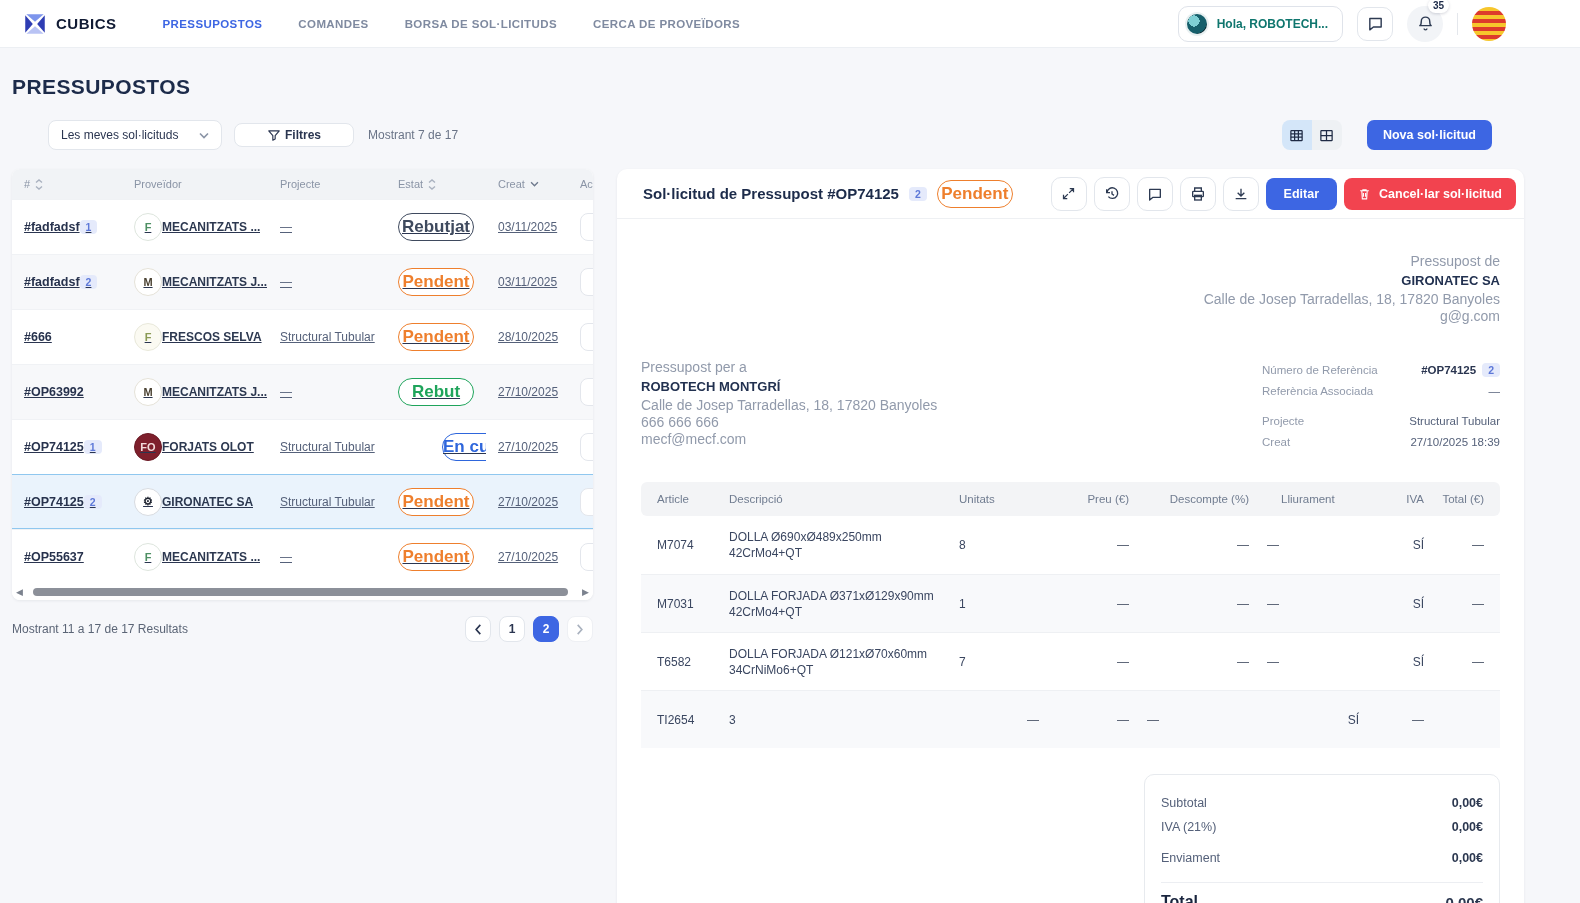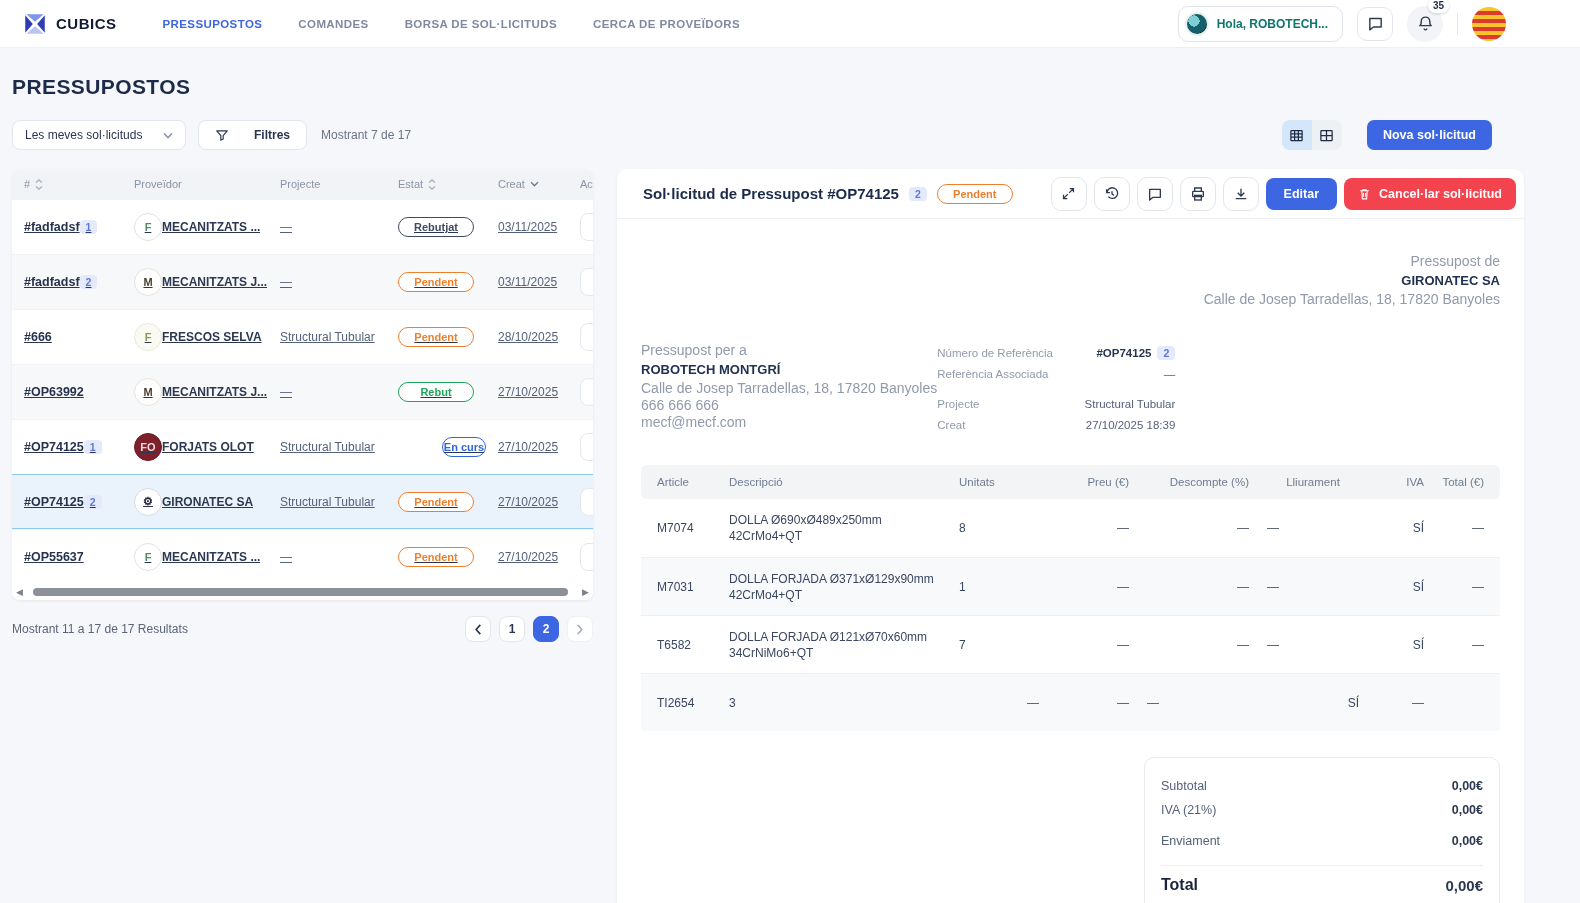--- a/index.html
+++ b/index.html
@@ -31,23 +31,23 @@
   .v-divider { width:1px; height:22px; background:#e4e7ec; }
   .flag-circle { width:34px; height:34px; border-radius:50%; cursor:pointer;
     background:repeating-linear-gradient(180deg,#f6c62c 0 4px,#dd3a2c 4px 8px); }
 
   
   .main { padding:0 88px 0 12px; }
   .page-title { margin-top:27px; font-size:21px; font-weight:bold; color:#1c2b4a; letter-spacing:.4px; }
   .controls { margin-top:21px; display:flex; align-items:center; }
   .select-box { width:174px; height:30px; background:#fff; border:1px solid #e2e6ec; border-radius:8px;
     display:flex; align-items:center; justify-content:space-between; padding:0 12px;
-    font-size:12px; color:#2a3550; cursor:pointer; }
-  .btn-ghost { height:30px; margin-left:12px; background:#fff; border:1px solid #e2e6ec; border-radius:8px;
-    display:flex; align-items:center; gap:25px; padding:0 16px; font-size:12px; font-weight:bold;
+    font-size:12px; color:#2a3550; cursor:pointer;margin-left:36px; }
+  .btn-ghost { height:24px; margin-left:12px; background:#fff; border:1px solid #e2e6ec; border-radius:8px;
+    display:flex; align-items:center; gap:4px; padding:0 32px; font-size:12px; font-weight:bold;
     color:#2a3550; cursor:pointer; }
   .showing { margin-left:14px; font-size:12px; color:#6a7487; }
   .controls-right { margin-left:auto; display:flex; align-items:center; gap:25px; }
   .toggle-group { display:flex; border-radius:8px; overflow:hidden; }
   .toggle-btn { width:30px; height:30px; display:flex; align-items:center; justify-content:center;
     cursor:pointer; background:#eef1f4; }
   .toggle-btn.active { background:#d4e6f9; }
   .btn-primary { height:30px; background:#3d66e3; color:#fff; border:none; border-radius:7px;
     padding:0 16px; font-size:12.5px; font-weight:bold; cursor:pointer; font-family:inherit; }
 
@@ -65,21 +65,21 @@
   .rt-row.alt { background:#f7f8fa; }
   .rt-row.selected { background:#eaf3fc; border-top:1px solid #8fc7ef; border-bottom:1px solid #8fc7ef; }
   .rt-row > div { padding-left:12px; display:flex; align-items:center; gap:0; overflow:hidden; white-space:nowrap;text-decoration:underline; }
   .row-id { font-weight:bold; color:#27324d; font-size:12.5px; }
   .mini-badge { background:#e5eafb; color:#5d78d8; font-size:10.5px; font-weight:bold;
     border-radius:4px; padding:1px 6px; }
   .avatar { width:28px; height:28px; border-radius:50%; flex:none; display:flex; align-items:center;
     justify-content:center; font-size:11px; font-weight:bold; border:1px solid #e3e6ea; }
   .prov-name { font-weight:bold; color:#2c3850; overflow:hidden; text-overflow:ellipsis; }
   .cell-muted { color:#55617a; }
-  .pill { border:1.5px solid; border-radius:14px; padding:3px 0; font-size:11px; font-weight:bold;
+  .pill { border:1.5px solid; border-radius:14px; padding:3px 0; font-size:17px; font-weight:bold;
     width:76px; text-align:center; background:#fff; }
   .action-frag { width:34px; height:28px; border:1.5px solid #e3e6ec; border-radius:8px; background:#fff; flex:none; }
   .hscroll { height:16px; display:flex; align-items:center; padding:0 4px; gap:4px; background:#fff; }
   .hs-arrow { font-size:9px; color:#7b828e; cursor:pointer; line-height:1; }
   .hs-track { flex:1; height:8px; position:relative; }
   .hs-thumb { position:absolute; left:6px; right:10px; top:0; height:8px; border-radius:4px;
     background:#8c9099; cursor:pointer; }
   .list-footer { margin-top:16px; display:flex; align-items:center; justify-content:space-between; }
   .results-text { font-size:12px; color:#5b6576; }
   .pager { display:flex; gap:8px; }
@@ -98,21 +98,21 @@
   .detail-actions { margin-left:auto; display:flex; align-items:center; gap:7px; }
   .btn-danger { height:32px; background:#f2434f; color:#fff; border:none; border-radius:8px;
     padding:0 14px; font-size:12.5px; font-weight:bold; cursor:pointer; font-family:inherit;
     display:flex; align-items:center; gap:8px; }
   .btn-edit { height:32px; background:#3d66e3; color:#fff; border:none; border-radius:8px;
     padding:0 18px; font-size:12.5px; font-weight:bold; cursor:pointer; font-family:inherit; }
   .detail-body { padding:34px 24px 24px; }
   .from-block { text-align:right; line-height:17px; }
   .muted-sm { font-size:14px; color:#919aab; }
   .party-name { font-size:13px; font-weight:bold; color:#223150; margin:2px 0; }
-  .parties-row { display:flex; margin-top:34px; }
+  .parties-row { display:flex; justify-content:space-between; margin-top:34px; }
   .to-block { line-height:17px; }
   .meta-block { width:238px; }
   .meta-row { display:flex; justify-content:space-between; align-items:center; min-height:21px; }
   .meta-row:nth-child(3) { margin-top:9px; }
   .meta-label { font-size:11.5px; color:#919aab; }
   .meta-value { font-size:11.5px; color:#55617a; display:flex; align-items:center; gap:6px; }
   .meta-value.strong { color:#2a3550; font-weight:bold; }
 
   .it-grid { display:grid; grid-template-columns:72px 230px 80px 90px 120px 110px 65px 60px;
     align-items:center; padding:0 16px; }
@@ -460,20 +460,21 @@
             <span>Cancel·lar sol·licitud</span>
           </button>
         </div>
       </div>
 
       <div class="detail-body">
         <div class="from-block">
           <div class="muted-sm">Pressupost de</div>
           <div class="party-name">GIRONATEC SA</div>
           <div class="muted-sm">Calle de Josep Tarradellas, 18, 17820 Banyoles</div>
+          <div class="muted-sm">g@g.com</div>
         </div>
 
         <div class="parties-row">
           <div class="to-block">
             <div class="muted-sm">Pressupost per a</div>
             <div class="party-name">ROBOTECH MONTGRÍ</div>
             <div class="muted-sm">Calle de Josep Tarradellas, 18, 17820 Banyoles</div>
             <div class="muted-sm">666 666 666</div>
             <div class="muted-sm">mecf@mecf.com</div>
           </div>
@@ -506,21 +507,21 @@
             </div>
         </div>
 
         <div class="items-table">
           <div class="it-grid it-header">
             <div>Article</div>
             <div>Descripció</div>
             <div>Unitats</div>
             <div class="ta-r">Preu (€)</div>
             <div class="ta-r">Descompte (%)</div>
-            <div style="padding-left:18px;text-align:center;">Lliurament</div>
+            <div style="padding-left:32px;">Lliurament</div>
             <div class="ta-r">IVA</div>
             <div class="ta-r">Total (€)</div>
           </div>
           <div id="item-rows">
               <div class="it-grid it-row">
     <div>M7074</div>
     <div class="desc">DOLLA Ø690xØ489x250mm 42CrMo4+QT</div>
     <div>8</div>
     <div class="ta-r dash">—</div>
     <div class="ta-r dash">—</div>

